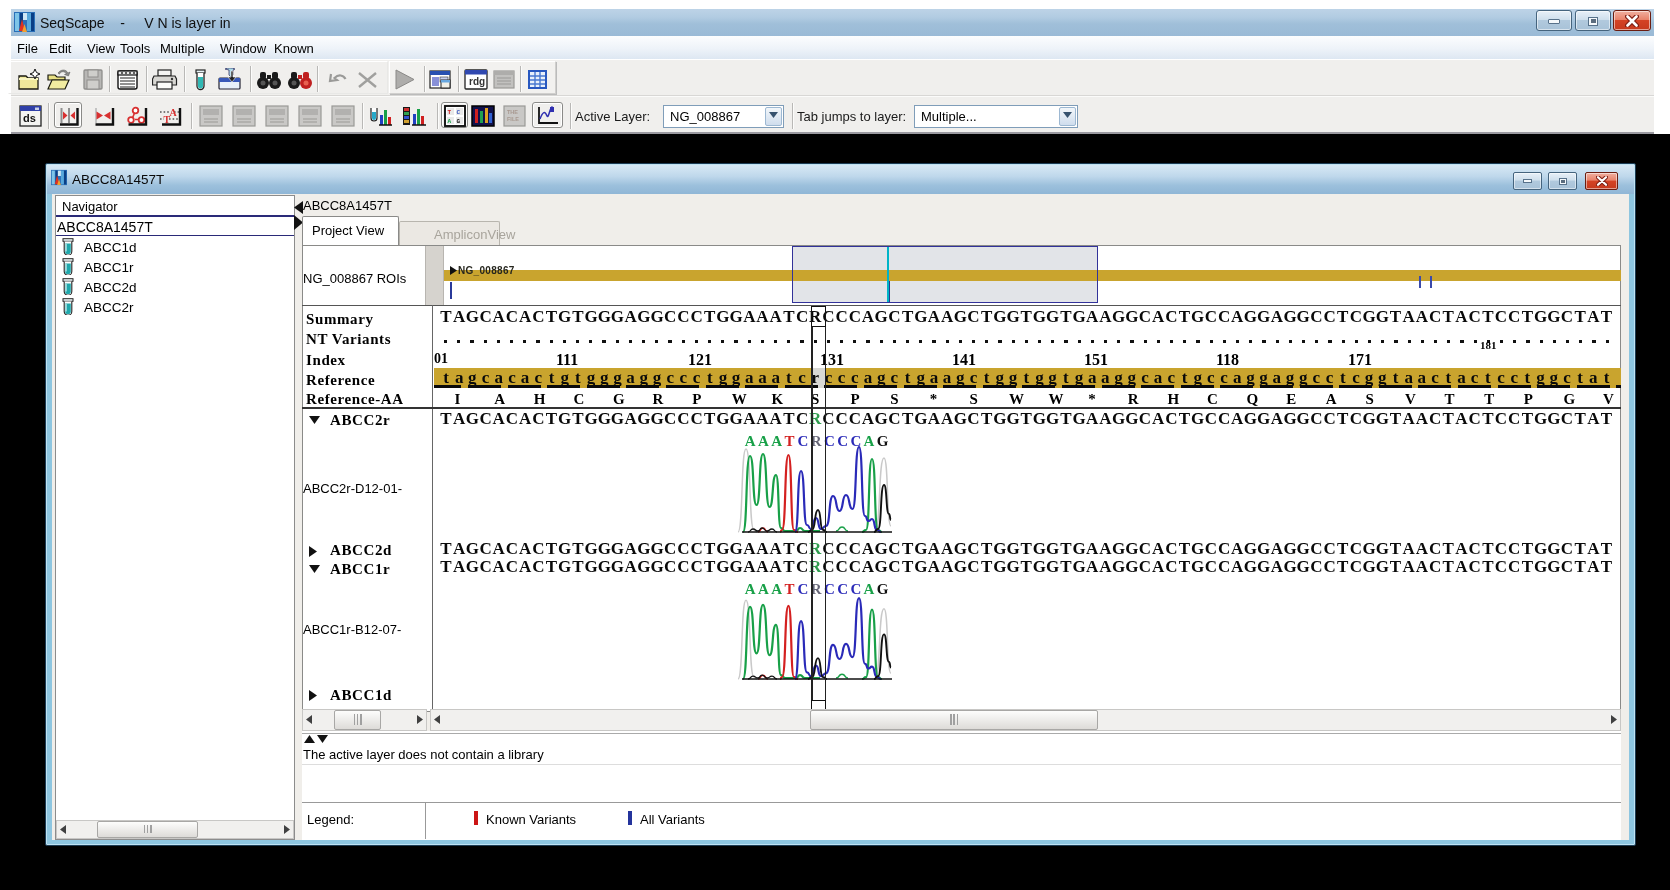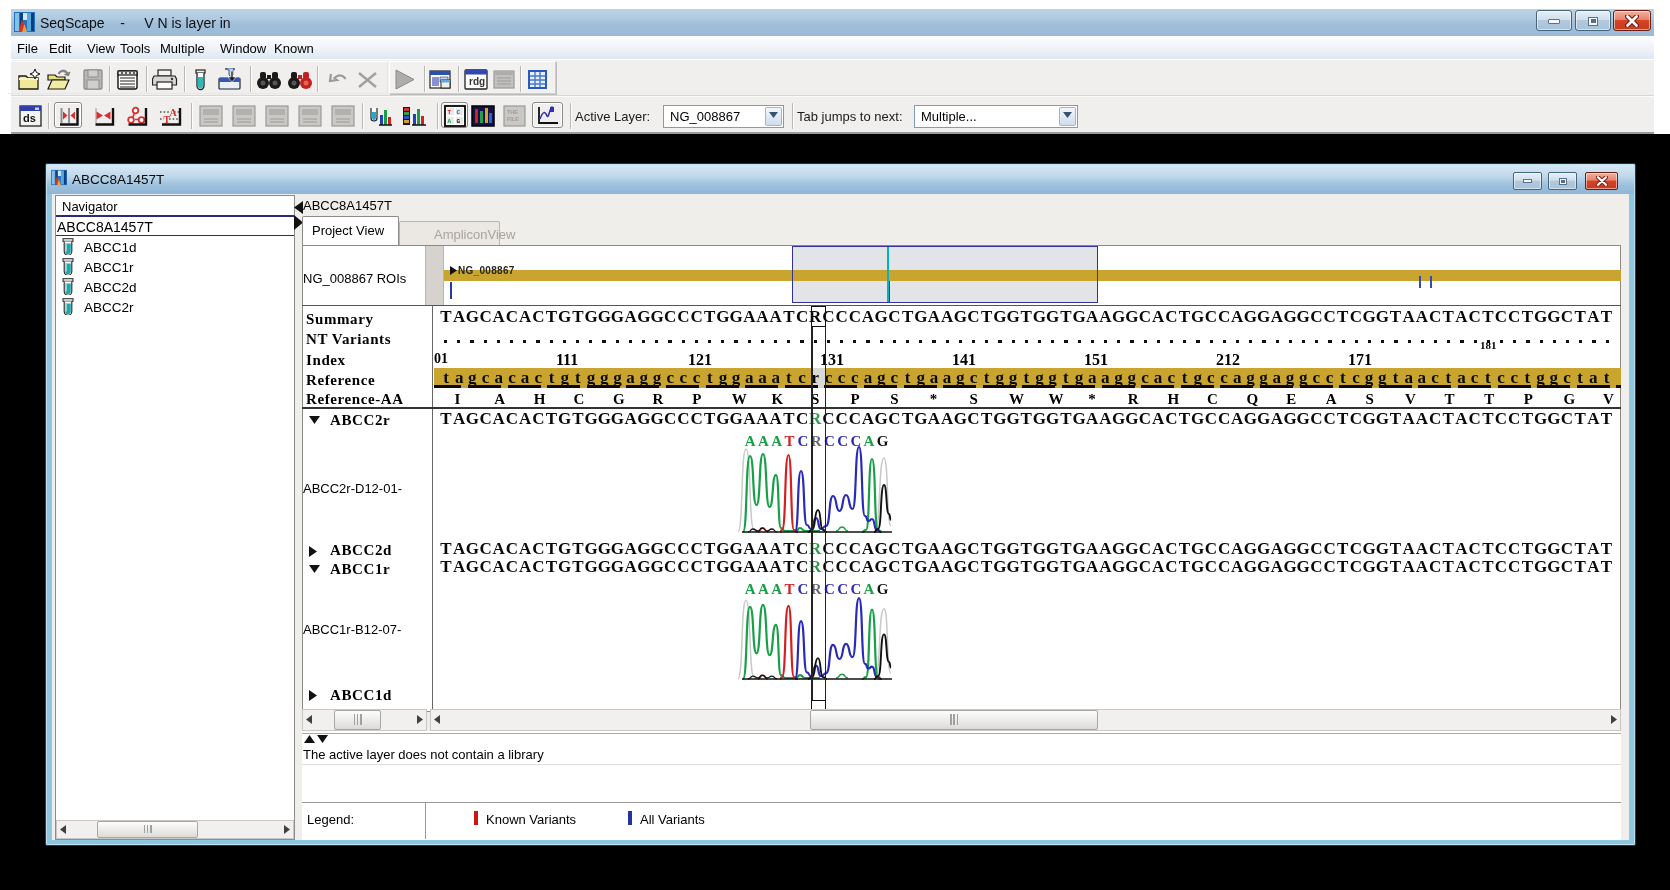--- a/index.html
+++ b/index.html
@@ -272,21 +272,21 @@
 <div style="left:571px;top:103px;width:1px;height:26px;background:#fcfcfb;"></div>
 <div style="left:575px;top:109px;font-size:13px;color:#1a1a1a;">Active Layer:</div>
 <div style="left:663px;top:105px;width:121px;height:23px;background:#fff;border:1px solid #7f9db9;"></div>
 <div style="left:670px;top:109px;font-size:13px;color:#000;">NG_008867</div>
 <div style="left:765px;top:107px;width:17px;height:19px;background:linear-gradient(180deg,#f2f6fa,#cfdded);border:1px solid #9db8d2;border-radius:2px;"></div>
 <div style="left:769px;top:111px;"><svg width="9" height="8">
       <path d="M0 1 h9 L4.5 7 Z" fill="#36526e"></path>
     </svg></div>
 <div style="left:792px;top:103px;width:1px;height:26px;background:#b9b8b6;"></div>
 <div style="left:793px;top:103px;width:1px;height:26px;background:#fcfcfb;"></div>
-<div style="left:797px;top:109px;font-size:13px;color:#1a1a1a;">Tab jumps to next:</div>
+<div style="left:797px;top:109px;font-size:13px;color:#1a1a1a;">Tab jumps to layer:</div>
 <div style="left:914px;top:105px;width:164px;height:23px;background:#fff;border:1px solid #7f9db9;"></div>
 <div style="left:921px;top:109px;font-size:13px;color:#000;">Multiple...</div>
 <div style="left:1059px;top:107px;width:17px;height:19px;background:linear-gradient(180deg,#f2f6fa,#cfdded);border:1px solid #9db8d2;border-radius:2px;"></div>
 <div style="left:1063px;top:111px;"><svg width="9" height="8">
       <path d="M0 1 h9 L4.5 7 Z" fill="#36526e"></path>
     </svg></div>
 <div style="left:45px;top:163px;width:1591px;height:683px;background:#8ec6e0;border:1px solid #1c3c54;border-radius:2px;box-shadow:inset 0 0 0 1px #bfe2f2;"></div>
 <div style="left:47px;top:165px;width:1587px;height:29px;background:linear-gradient(180deg,#d8e9f5 0%,#bed7eb 40%,#9cc0dc 70%,#8fb6d6 100%);"></div>
 <svg style="left:51px;top:169px" width="16" height="17" viewBox="0 0 21 22">
 <rect x="0" y="1" width="21" height="20" fill="#2a6fb8"></rect>
@@ -387,21 +387,21 @@
 <div style="left:306px;top:331px;font-family:Liberation Serif, serif;font-weight:bold;font-size:15px;letter-spacing:.6px;color:#000;">NT Variants</div>
 <div style="left:439.4px;top:339.5px;width:1174.8px;height:3.2px;background:repeating-linear-gradient(90deg,transparent 0px,transparent 5.1px,#111 5.1px,#111 8.3px,transparent 8.3px,transparent 13.2px);"></div>
 <div style="left:306px;top:352px;font-family:'Liberation Serif',serif;font-weight:bold;font-size:15px;letter-spacing:.6px;color:#000;">Index</div>
 <div style="left:434px;top:351px;width:1187px;height:15px;overflow:hidden;"></div>
 <div style="left:434px;top:351px;font-family:'Liberation Serif',serif;font-size:14px;font-weight:bold;color:#000;">01</div>
 <div style="left:556px;top:351px;font-family:'Liberation Serif',serif;font-size:16px;font-weight:bold;color:#000;">111</div>
 <div style="left:688px;top:351px;font-family:'Liberation Serif',serif;font-size:16px;font-weight:bold;color:#000;">121</div>
 <div style="left:820px;top:351px;font-family:'Liberation Serif',serif;font-size:16px;font-weight:bold;color:#000;">131</div>
 <div style="left:952px;top:351px;font-family:'Liberation Serif',serif;font-size:16px;font-weight:bold;color:#000;">141</div>
 <div style="left:1084px;top:351px;font-family:'Liberation Serif',serif;font-size:16px;font-weight:bold;color:#000;">151</div>
-<div style="left:1216px;top:351px;font-family:'Liberation Serif',serif;font-size:16px;font-weight:bold;color:#000;">212</div>
+<div style="left:1216px;top:351px;font-family:'Liberation Serif',serif;font-size:16px;font-weight:bold;color:#000;">118</div>
 <div style="left:1348px;top:351px;font-family:'Liberation Serif',serif;font-size:16px;font-weight:bold;color:#000;">171</div>
 <div style="left:1480px;top:339px;font-family:'Liberation Serif',serif;font-size:11px;font-weight:bold;color:#000;">181</div>
 <div style="left:306px;top:372px;font-family:'Liberation Serif',serif;font-weight:bold;font-size:15px;letter-spacing:.6px;color:#000;">Reference</div>
 <div style="left:434px;top:368px;width:1187px;height:20px;background:#c9a42e;"></div>
 <div style="left:812px;top:368px;width:13px;height:20px;background:#d8d8d4;"></div>
 <div style="left:439.4px;top:369px;width:1181.6px;height:17px;overflow:hidden;"><span class="sr"><b>t</b><b>a</b><b>g</b><b>c</b><b>a</b><b>c</b><b>a</b><b>c</b><b>t</b><b>g</b><b>t</b><b>g</b><b>g</b><b>g</b><b>a</b><b>g</b><b>g</b><b>c</b><b>c</b><b>c</b><b>t</b><b>g</b><b>g</b><b>a</b><b>a</b><b>a</b><b>t</b><b>c</b><b>r</b><b>c</b><b>c</b><b>c</b><b>a</b><b>g</b><b>c</b><b>t</b><b>g</b><b>a</b><b>a</b><b>g</b><b>c</b><b>t</b><b>g</b><b>g</b><b>t</b><b>g</b><b>g</b><b>t</b><b>g</b><b>a</b><b>a</b><b>g</b><b>g</b><b>c</b><b>a</b><b>c</b><b>t</b><b>g</b><b>c</b><b>c</b><b>a</b><b>g</b><b>g</b><b>a</b><b>g</b><b>g</b><b>c</b><b>c</b><b>t</b><b>c</b><b>g</b><b>g</b><b>t</b><b>a</b><b>a</b><b>c</b><b>t</b><b>a</b><b>c</b><b>t</b><b>c</b><b>c</b><b>t</b><b>g</b><b>g</b><b>c</b><b>t</b><b>a</b><b>t</b></span></div>
 <div style="left:434px;top:385px;width:27.399999999999977px;height:3px;background:#0a0a0a;"></div>
 <div style="left:468.0px;top:385px;width:33px;height:3px;background:#0a0a0a;"></div>
 <div style="left:507.59999999999997px;top:385px;width:33px;height:3px;background:#0a0a0a;"></div>
 <div style="left:547.2px;top:385px;width:33px;height:3px;background:#0a0a0a;"></div>

